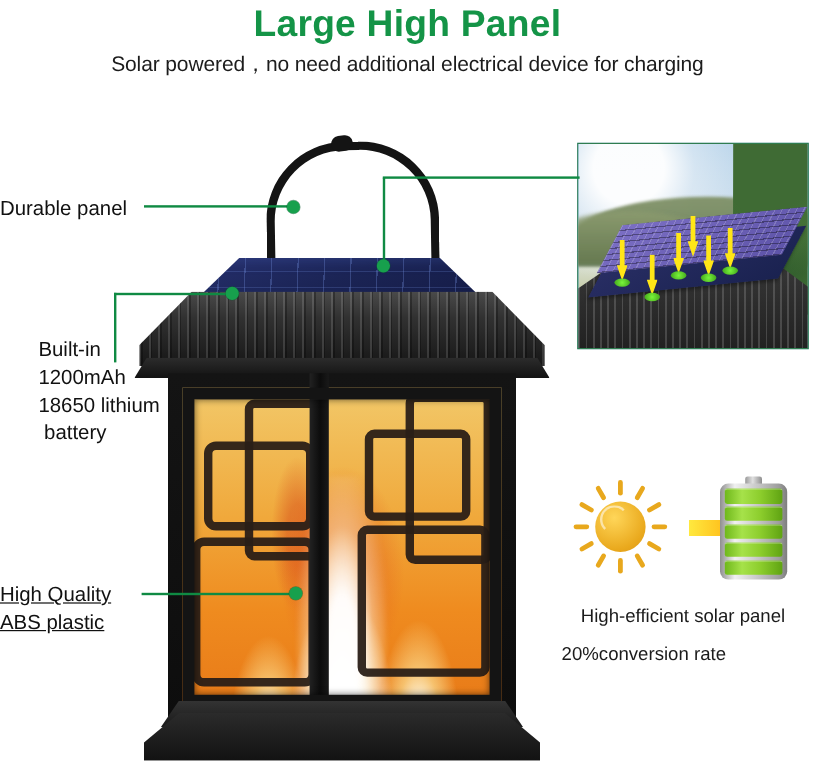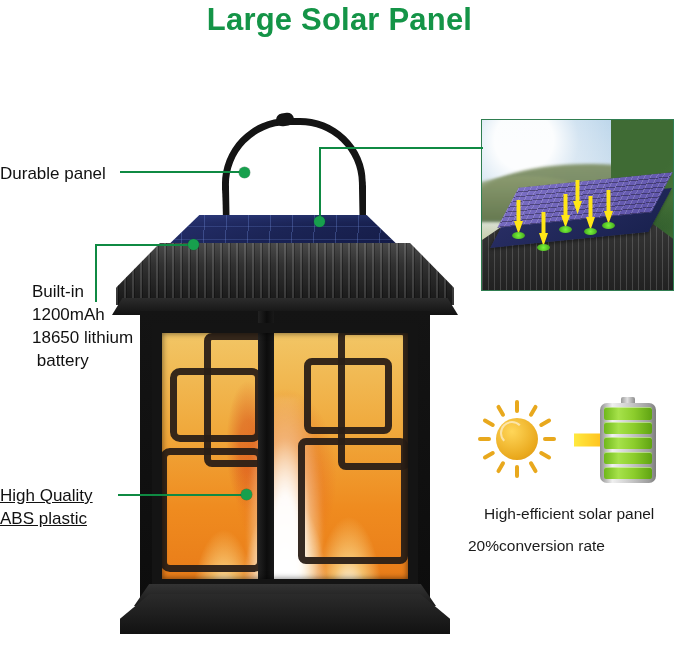--- a/index.html
+++ b/index.html
@@ -153,21 +153,22 @@
         justify-content:space-between;}
   .cell{height:12.5px;border-radius:2px;
         background:linear-gradient(90deg,#6fb81b,#a6e24a 30%,#8ccd2c 62%,#5fa312);
         box-shadow:inset 0 1px 0 rgba(255,255,255,.45);}
 </style>
 </head>
 <body>
 
 <div class="stage">
 
-  <div class="title">Large Solar Panel</div>
+  <div class="title">Large High Panel</div>
+  <div class="subtitle">Solar powered，no need additional electrical device for charging</div>
 
   <div class="inset">
     <div class="sky"></div>
     <div class="hill"></div>
     <div class="hill2"></div>
     <div class="tree"></div>
     <div class="roof-i"></div>
     <div class="panel-i"></div>
     <div class="panel-top"></div>
 

